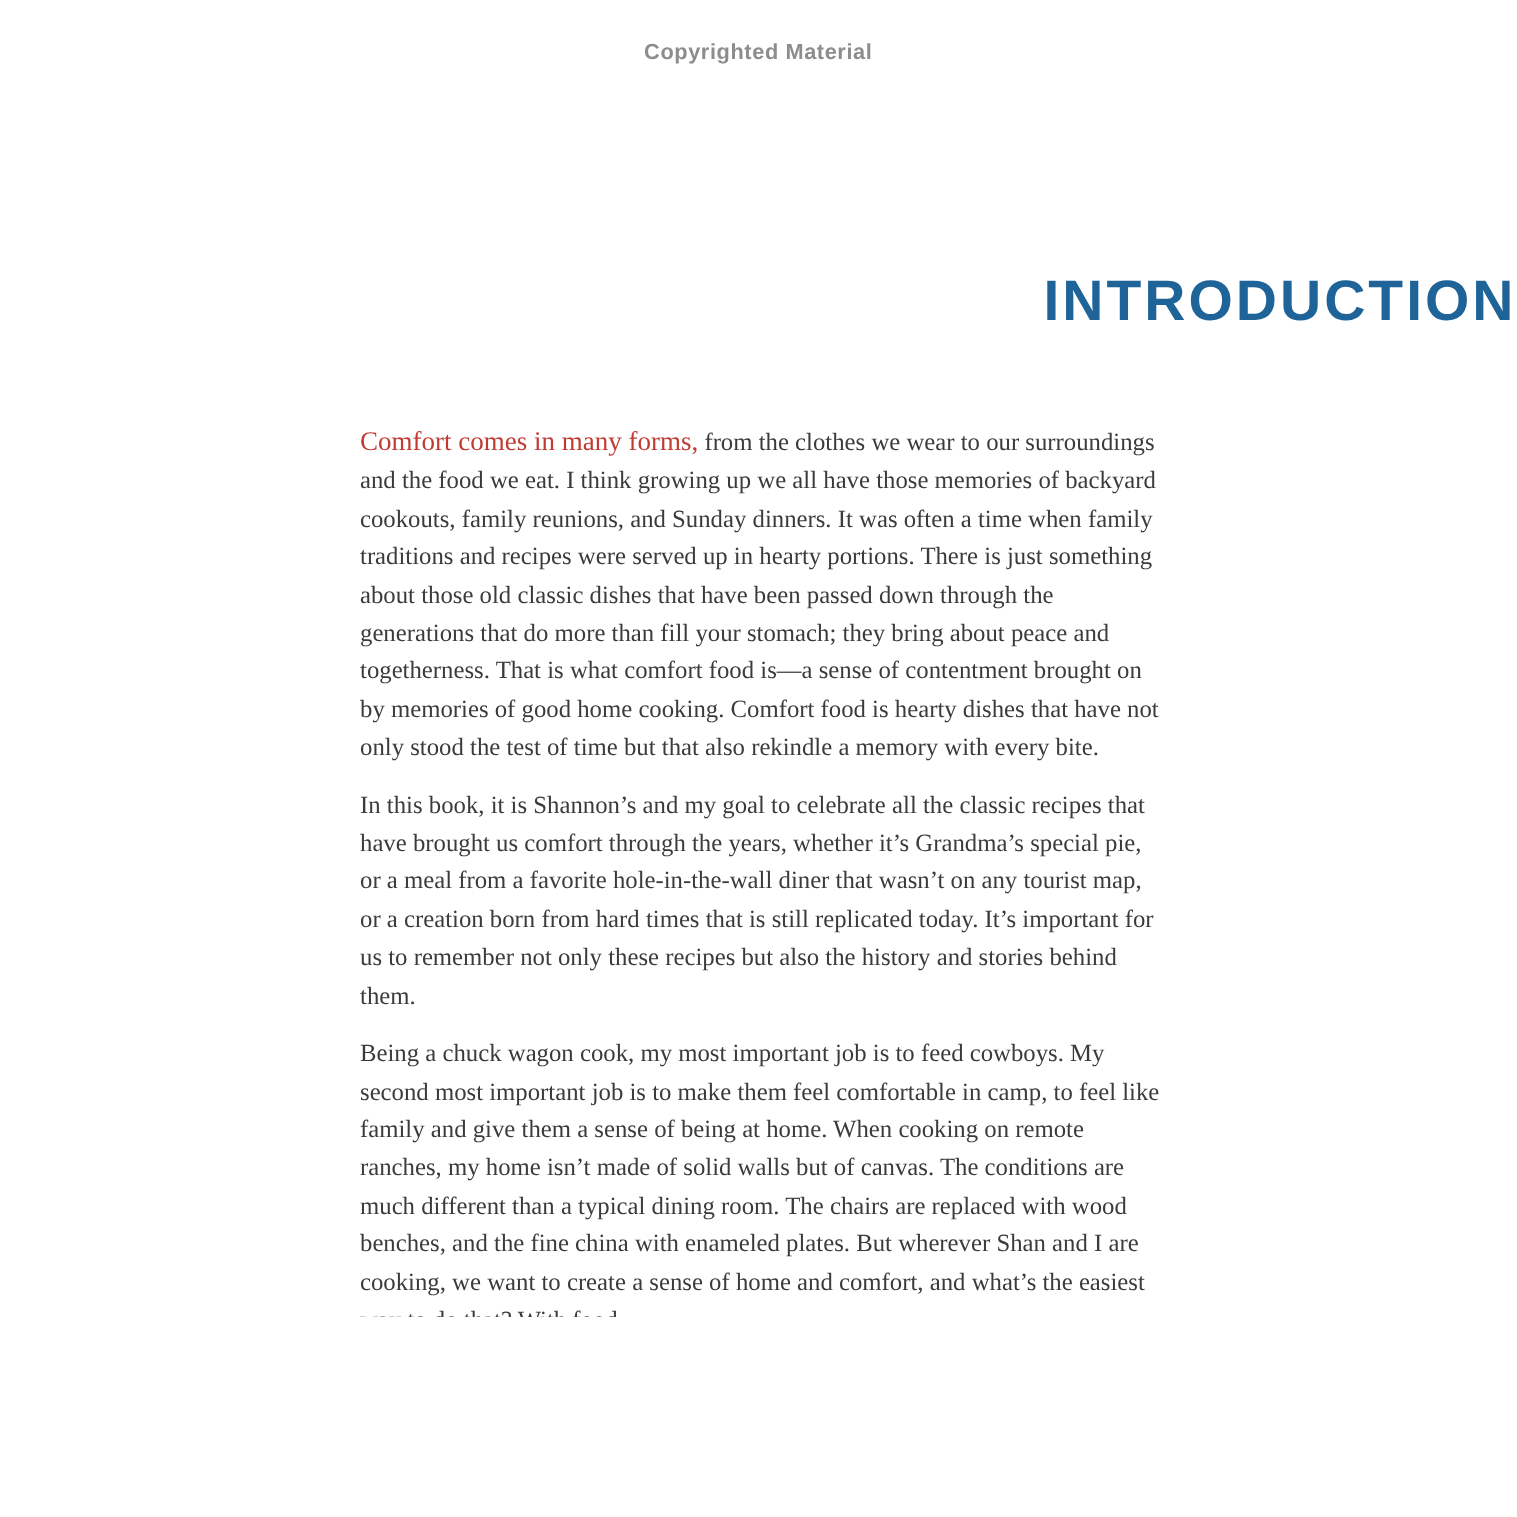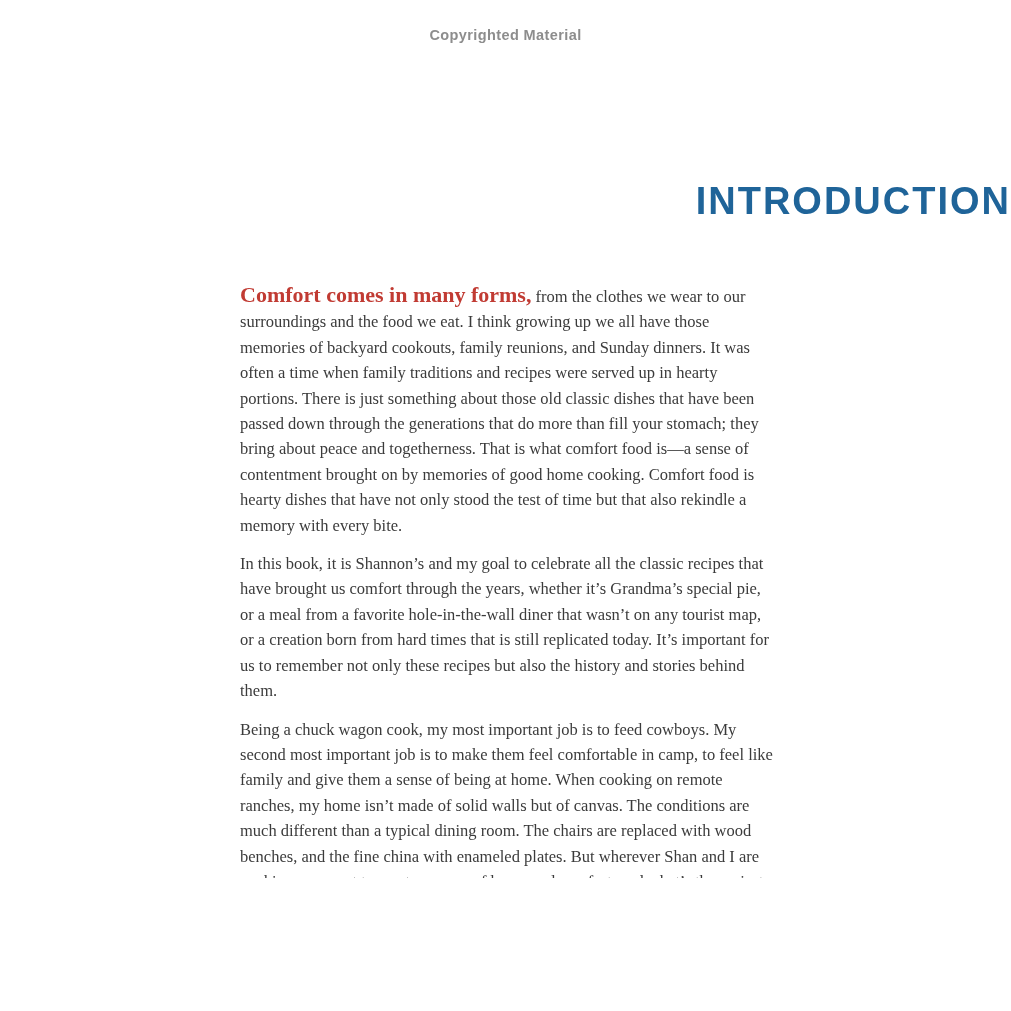--- a/index.html
+++ b/index.html
@@ -49,22 +49,22 @@
     line-height: 25.4px;
     color: #3b3b3b;
     text-align: left;
   }
   .content p {
     margin: 0 0 13px 0;
     padding: 0;
   }
   .lead-in {
     font-family: "Liberation Serif", serif;
-    font-weight: 700;
-    font-size: 22px;
+    font-weight: 400;
+    font-size: 18px;
     line-height: 25.4px;
     color: #c13b33;
   }
   .footer {
     position: absolute;
     left: 0;
     top: 948px;
     width: 100%;
     height: 60px;
   }

